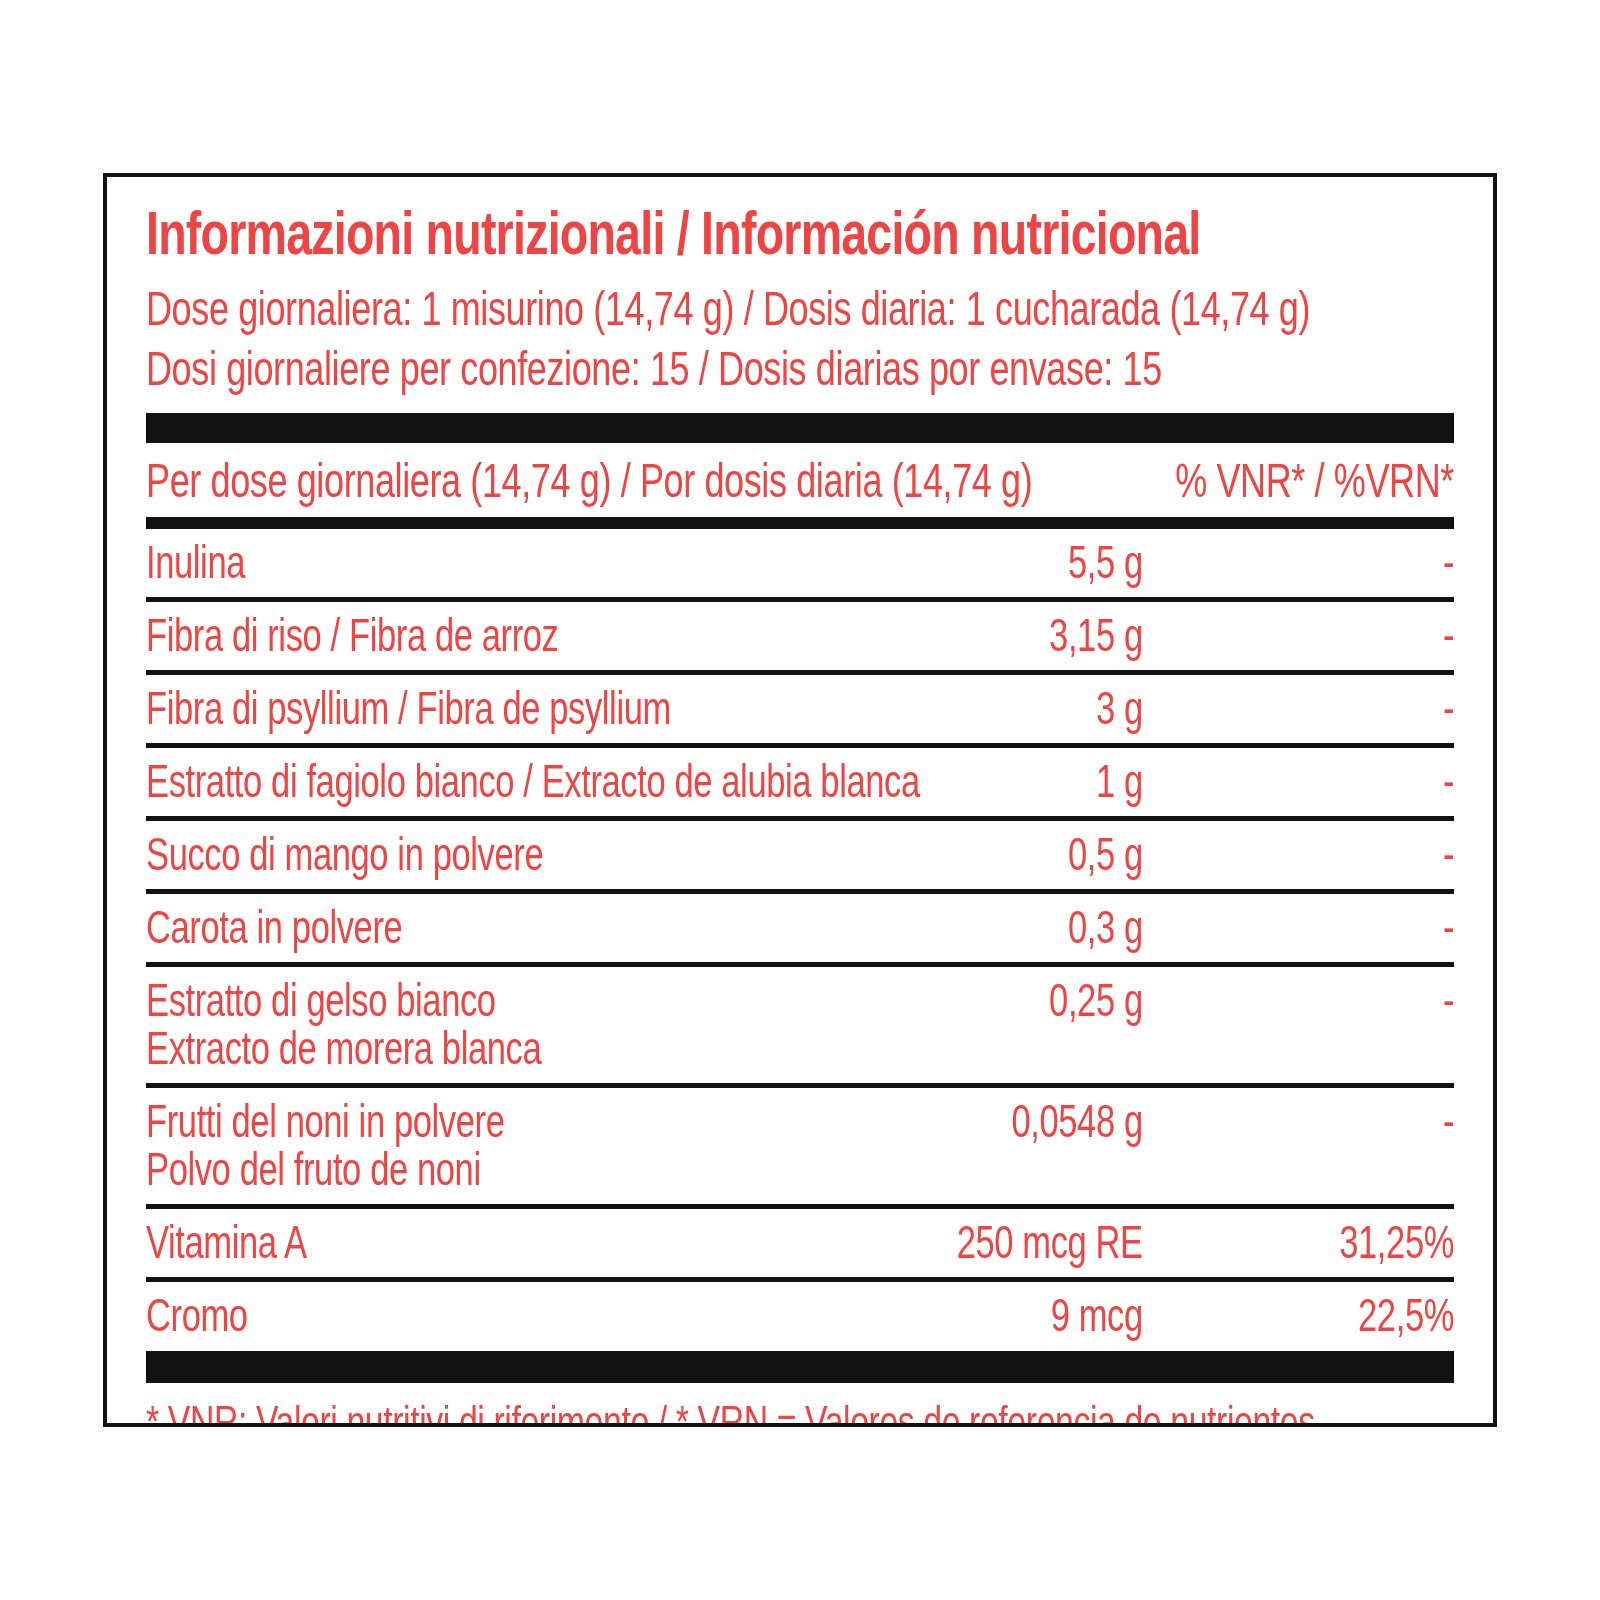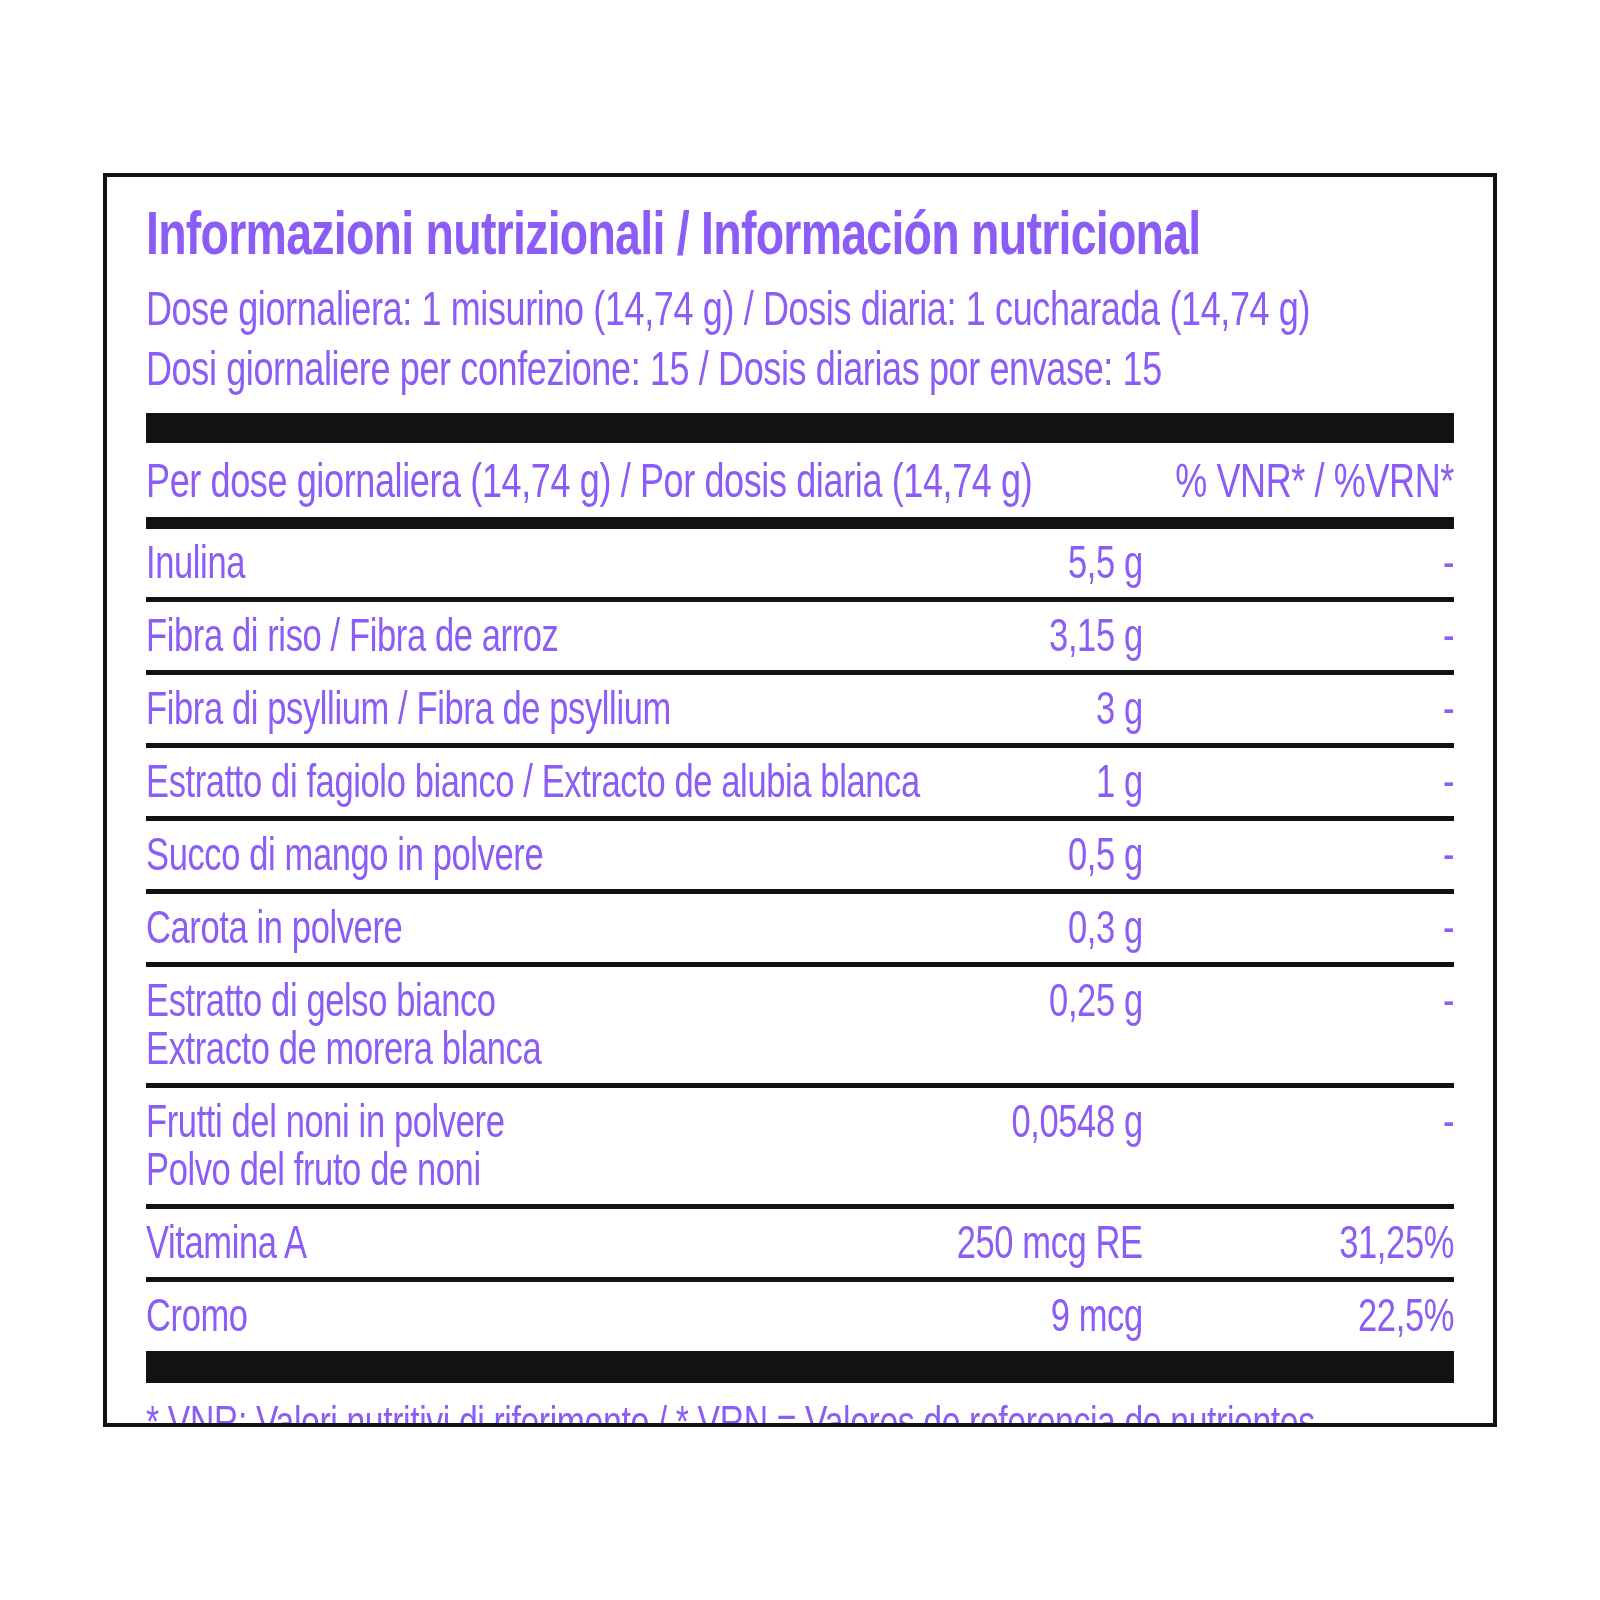--- a/index.html
+++ b/index.html
@@ -6,21 +6,21 @@
     margin: 0;
     padding: 0;
     background: #ffffff;
   }
   .sheet {
     position: relative;
     width: 1600px;
     height: 1600px;
     background: #ffffff;
     font-family: "Liberation Sans", "DejaVu Sans", sans-serif;
-    color: #8b5cf6;
+    color: #ef4444;
     overflow: hidden;
   }
   .panel {
     position: absolute;
     left: 103px;
     top: 173px;
     width: 1394px;
     height: 1254px;
     border: 4px solid #121212;
     box-sizing: border-box;

